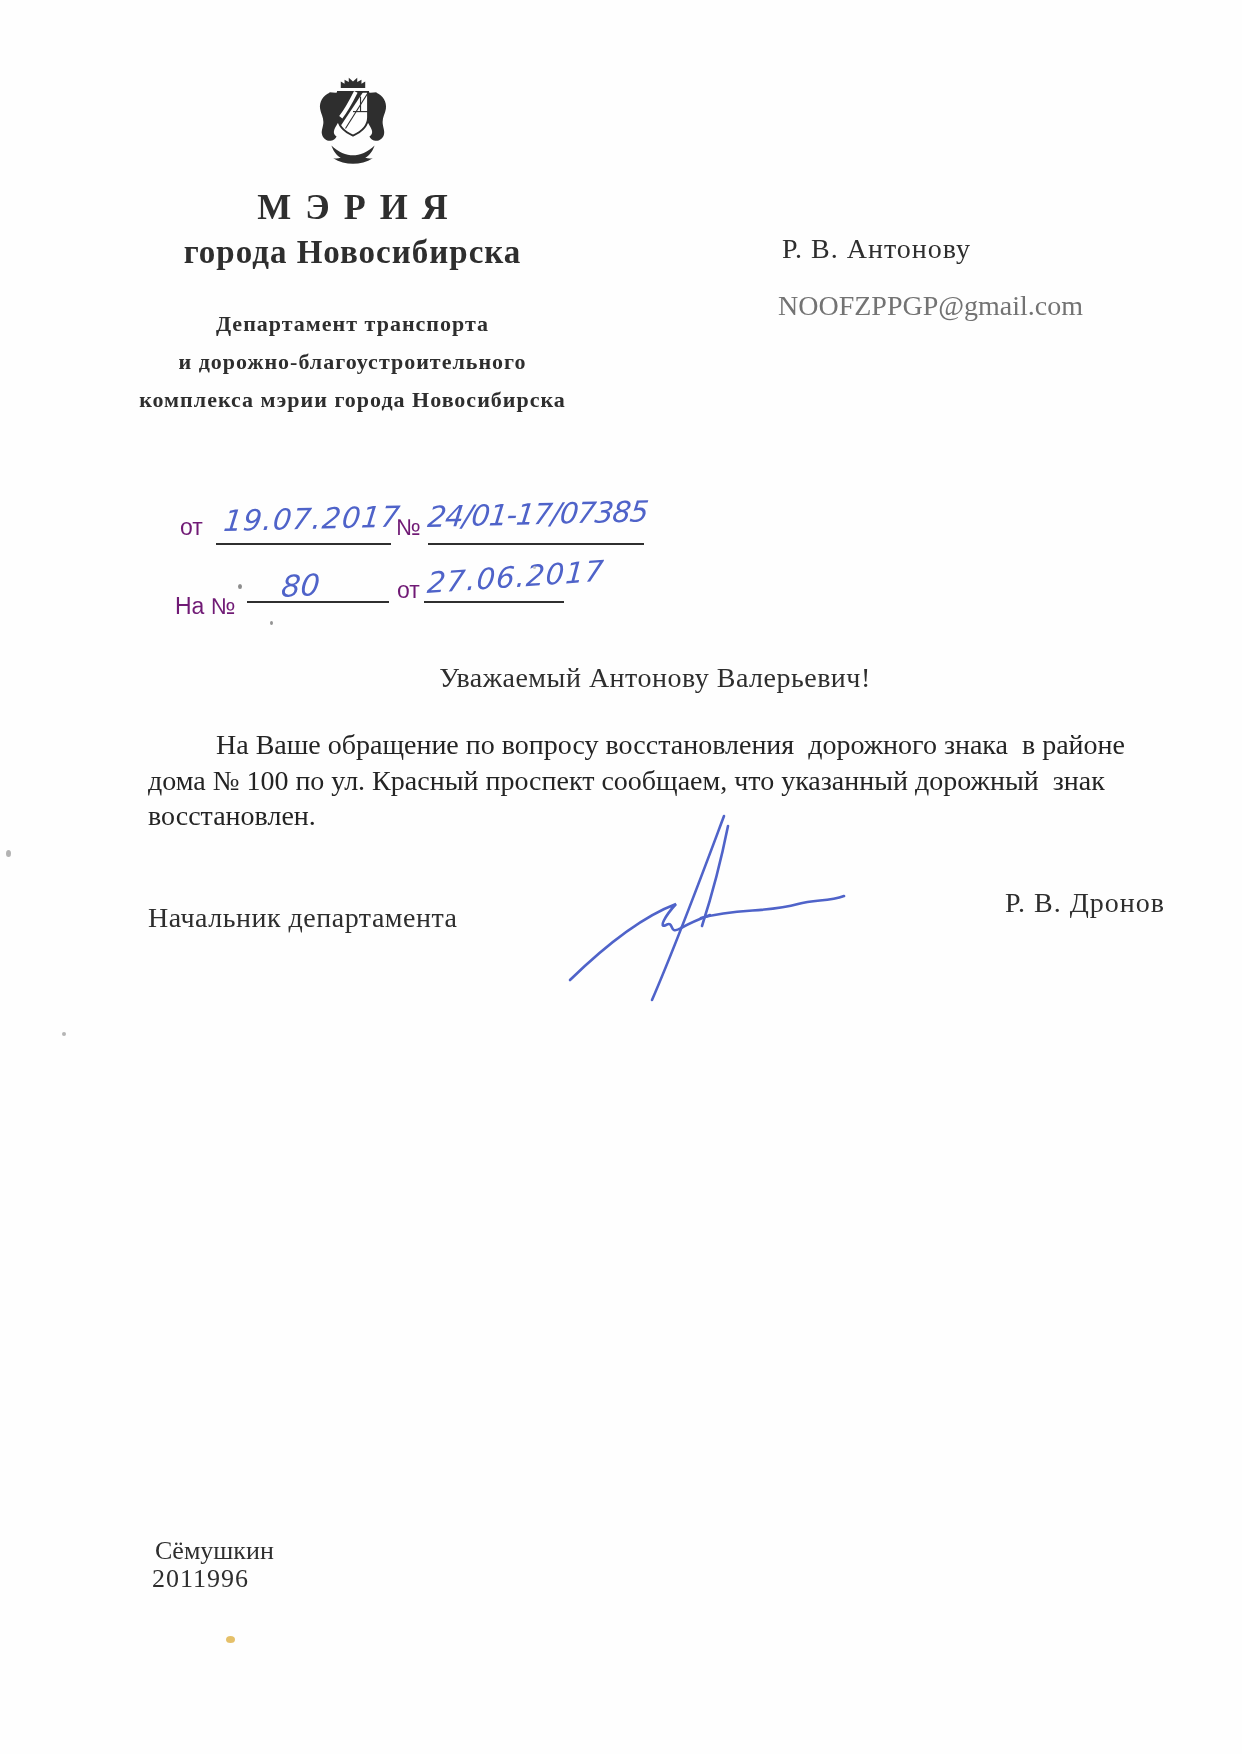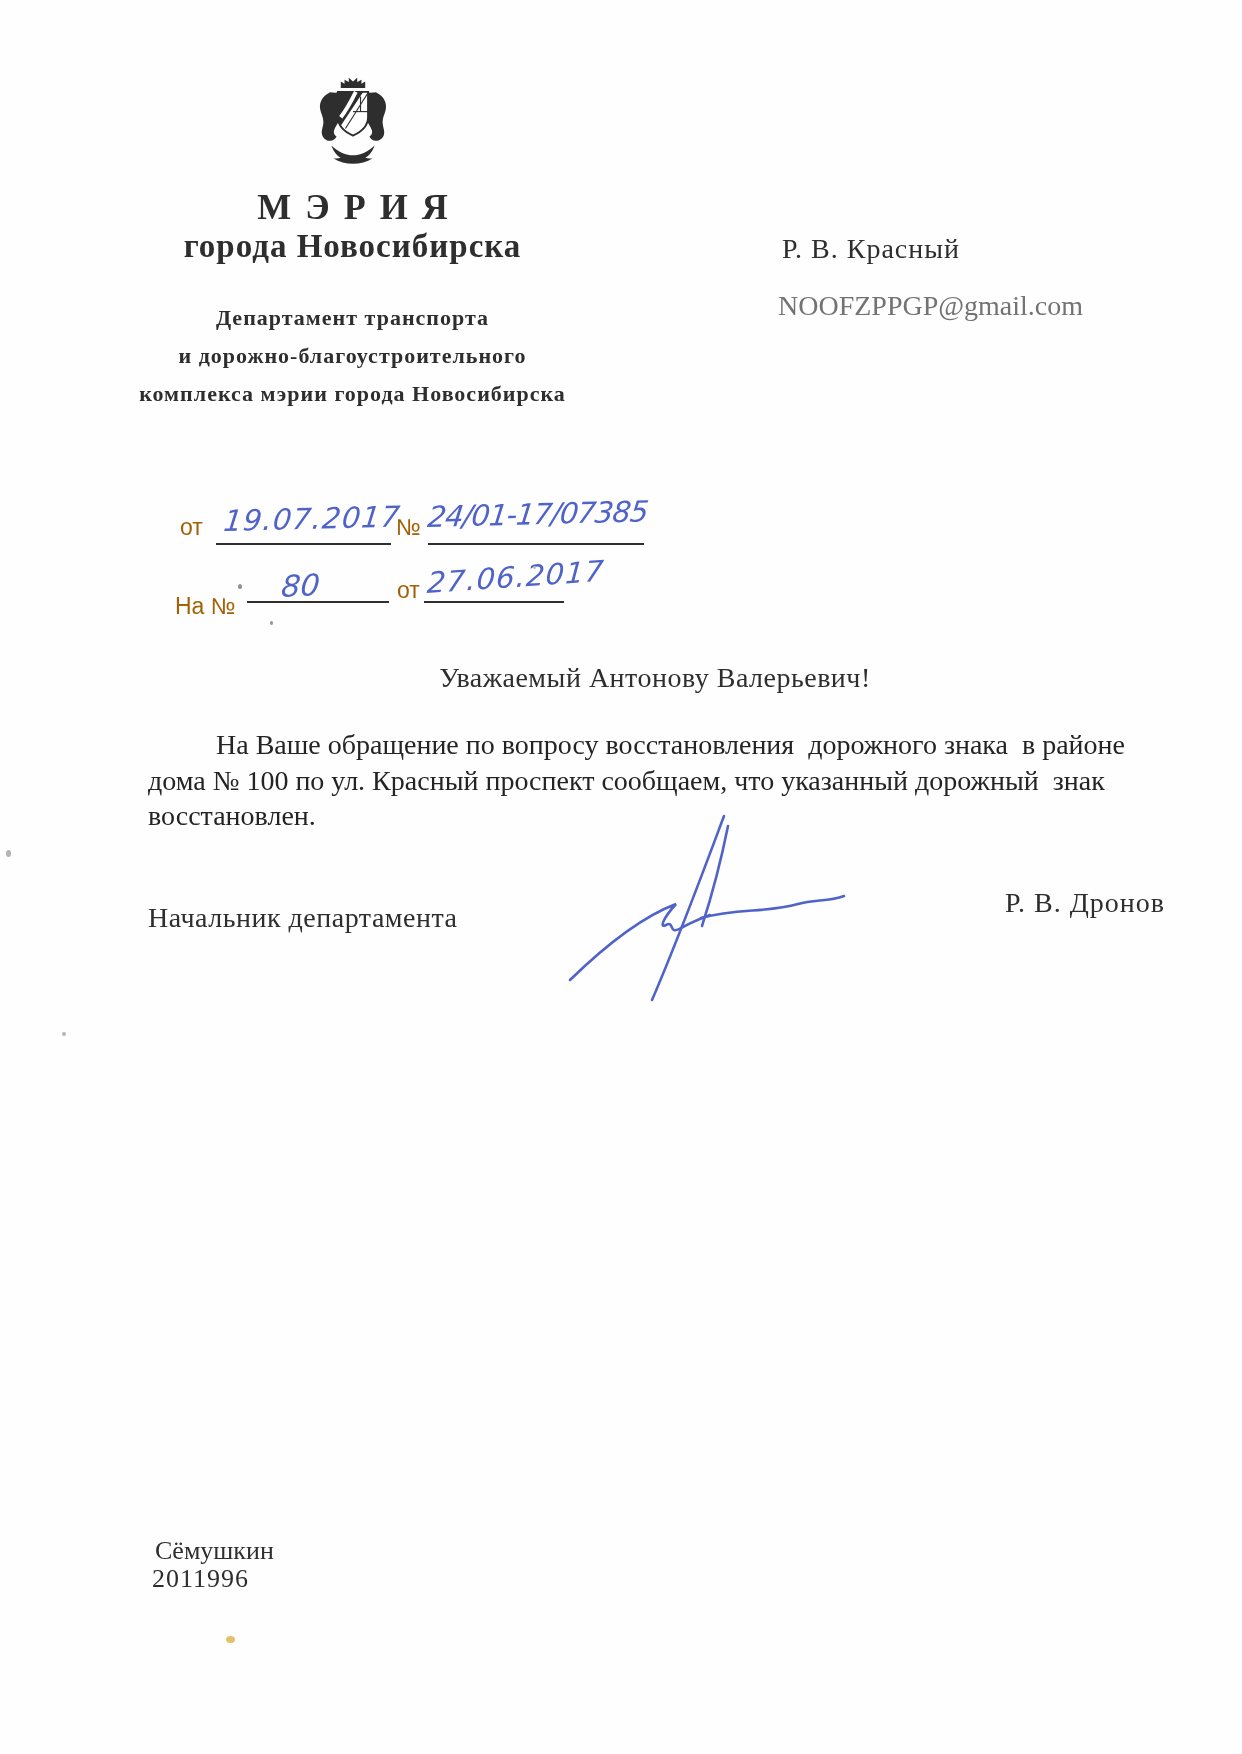--- a/index.html
+++ b/index.html
@@ -7,30 +7,30 @@
     position:relative;width:1242px;height:1754px;margin:0 auto;
     background:#fefefe;overflow:hidden;
     font-family:"Liberation Serif",serif;color:var(--ink,#2e2e2e);
   }
   .abs{position:absolute;}
 
   
   .lh{left:125px;top:70px;width:455px;text-align:center;}
   .arms-wrap{display:block;margin:4px auto 0 auto;width:94px;height:94px;}
   .org1{margin-top:18px;font-size:36px;font-weight:bold;letter-spacing:14px;padding-left:14px;}
-  .org2{margin-top:0;font-size:33px;font-weight:bold;letter-spacing:1px;}
+  .org2{margin-top:6px;font-size:33px;font-weight:bold;letter-spacing:1px;}
   .dept{margin-top:34px;font-size:22px;font-weight:bold;letter-spacing:1px;line-height:38px;}
   .addr{margin-top:7px;font-family:"Liberation Sans",sans-serif;font-size:20px;color:#454545;line-height:23px;}
 
   
   .rcpt-name{left:782px;top:233px;font-size:28px;letter-spacing:1px;}
   .rcpt-email{left:778px;top:290px;font-size:28px;color:#737373;}
 
   
-  .lbl{font-family:"Liberation Sans",sans-serif;font-size:23px;color:#a16207;}
+  .lbl{font-family:"Liberation Sans",sans-serif;font-size:23px;color:#701a75;}
   .uline{height:2px;background:#2f2f2f;}
   .hw{
     font-family:"DejaVu Sans",sans-serif;font-style:italic;
     color:var(--pen-blue,#4f63c9);transform:skewX(-8deg) rotate(-1.5deg);
     transform-origin:left bottom;white-space:nowrap;
   }
   .hw-date1{left:222px;top:504px;font-size:29px;letter-spacing:1px;}
   .hw-num{left:426px;top:500px;font-size:29px;letter-spacing:-1px;}
   .hw-replynum{left:280px;top:569px;font-size:30px;transform:skewX(-8deg) rotate(-3deg);}
   .hw-date2{left:426px;top:566px;font-size:29px;letter-spacing:1px;transform:skewX(-8deg) rotate(-4deg);}
@@ -91,21 +91,21 @@
     </svg>
     <div class="org1">МЭРИЯ</div>
     <div class="org2">города Новосибирска</div>
     <div class="dept">
       <div>Департамент транспорта</div>
       <div>и дорожно-благоустроительного</div>
       <div>комплекса мэрии города Новосибирска</div>
     </div>
   </div>
 
-  <div class="abs rcpt-name">Р. В. Красный</div>
+  <div class="abs rcpt-name">Р. В. Антонову</div>
   <div class="abs rcpt-email">NOOFZPPGP@gmail.com</div>
 
   <div class="abs lbl" style="left:180px;top:514px;">от</div>
   <div class="abs hw hw-date1">19.07.2017</div>
   <div class="abs uline" style="left:216px;top:543px;width:175px;"></div>
   <div class="abs lbl" style="left:396px;top:514px;">№</div>
   <div class="abs hw hw-num">24/01-17/07385</div>
   <div class="abs uline" style="left:428px;top:543px;width:216px;"></div>
 
   <div class="abs lbl" style="left:175px;top:568px;margin-top:25px;">На №</div>

